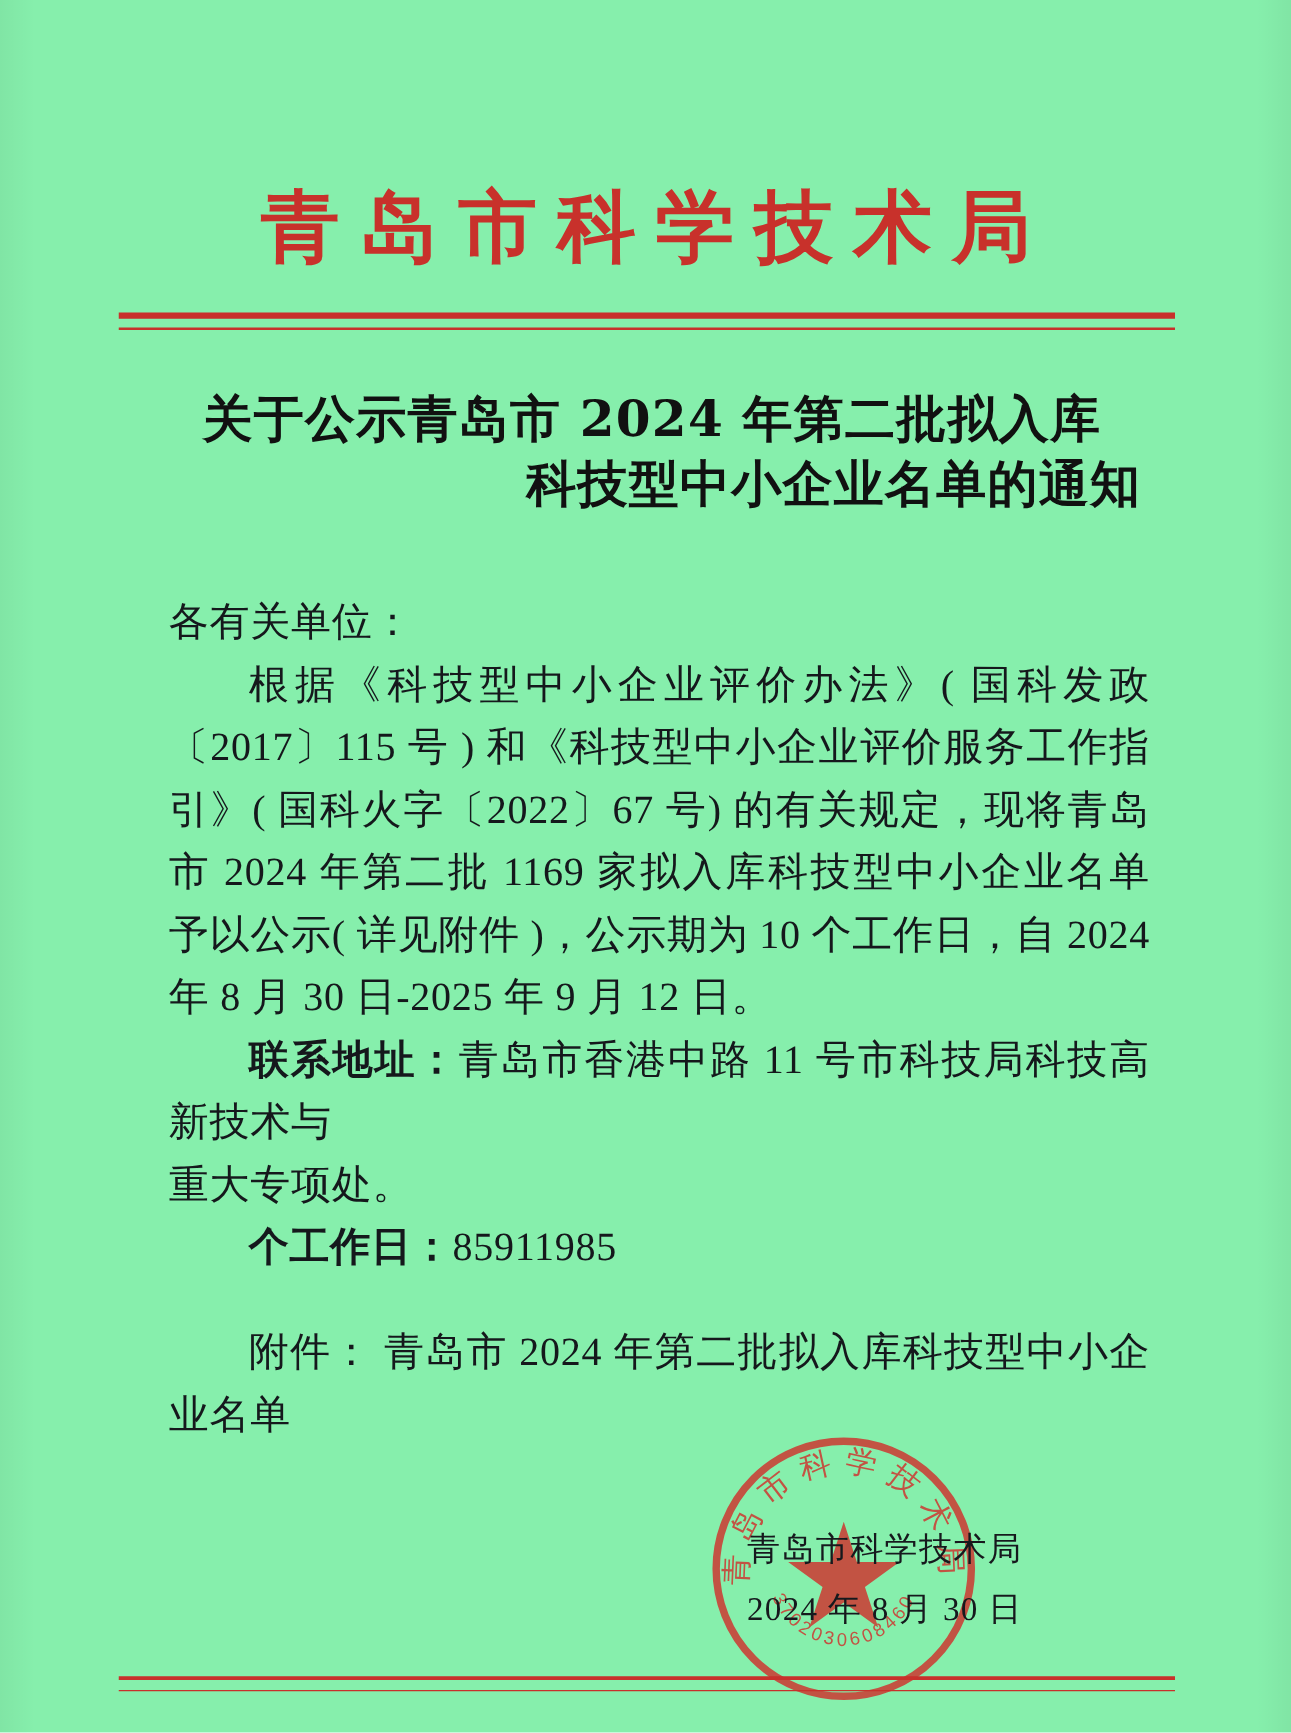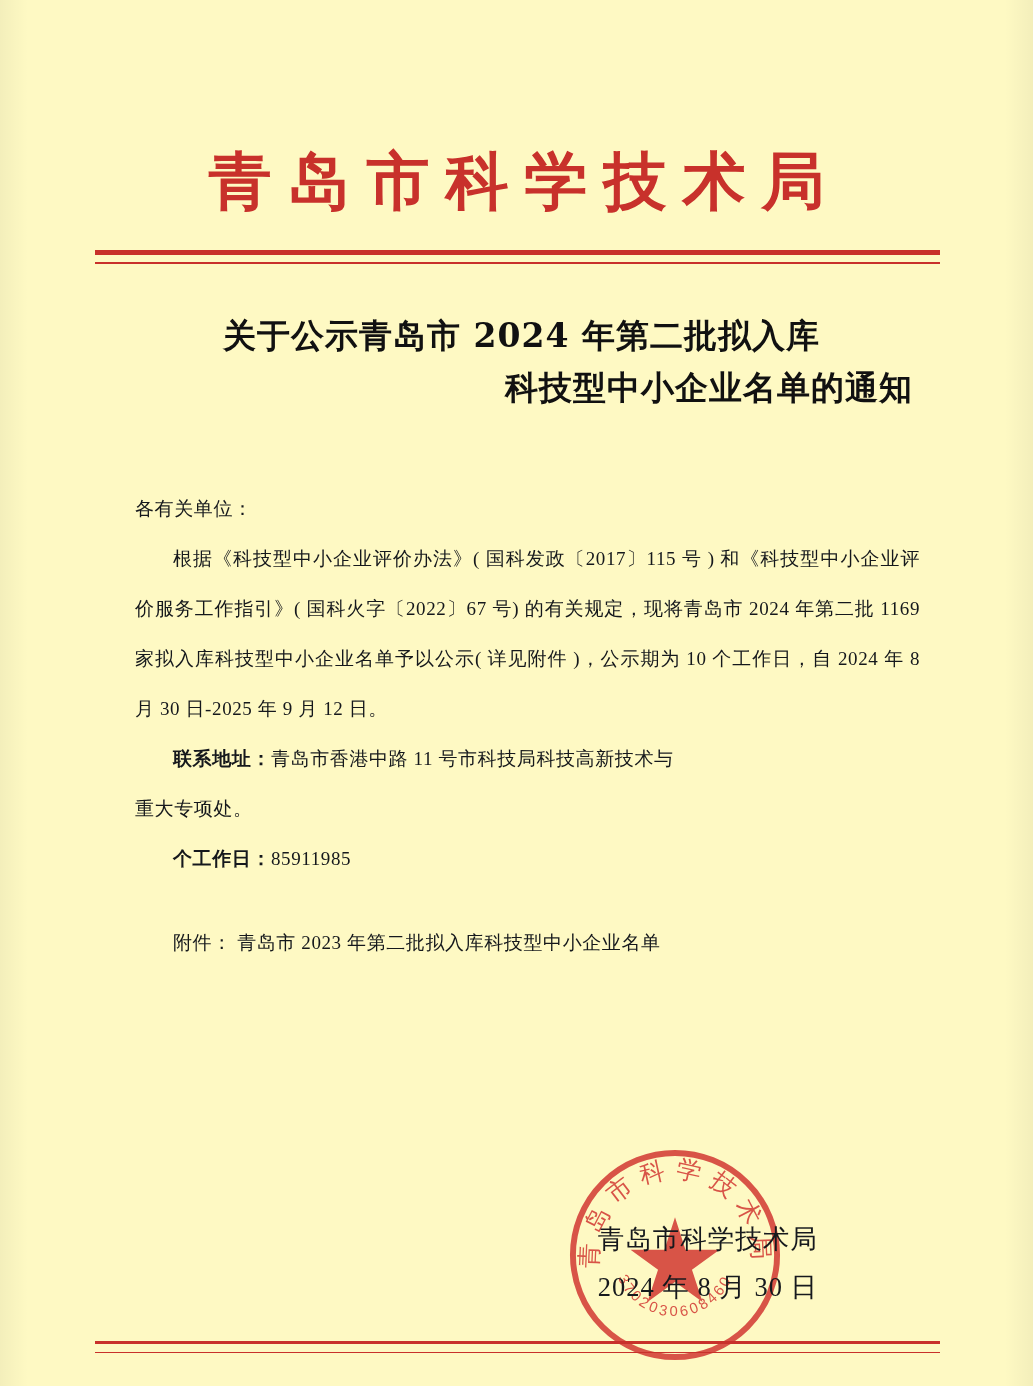--- a/index.html
+++ b/index.html
@@ -12,21 +12,21 @@
     height: 1386px;
     position: relative;
     font-family: "Liberation Serif", "DejaVu Serif", serif;
     color: #141414;
     overflow: hidden;
   }
 
   .page {
     position: absolute;
     inset: 0;
-    background: #fef9c3;
+    background: #86efac;
     text-decoration: underline;
   }
 
   
   .letterhead {
     position: absolute;
     top: 150px;
     left: 0;
     right: 0;
     text-align: center;
@@ -61,34 +61,34 @@
 
   
   .doc-title {
     position: absolute;
     top: 310px;
     left: 130px;
     right: 120px;
     text-align: center;
     font-family: "DejaVu Serif", "Liberation Serif", serif;
     font-weight: bold;
-    font-size: 33px;
+    font-size: 40px;
     line-height: 52px;
     letter-spacing: 1px;
     color: #111;
   }
   .doc-title .line2 { display: block; text-align: right; }
 
   
   .body {
     position: absolute;
-    top: 484px;
+    top: 472px;
     left: 135px;
     width: 785px;
-    font-size: 19px;
+    font-size: 32px;
     line-height: 50px;
     letter-spacing: 0.6px;
     color: #15181c;
     text-align: justify;
   }
   .salutation {
     margin: 0 0 0 0;
   }
   .para {
     margin: 0;
@@ -190,21 +190,21 @@
       <span class="lbl">联系地址：</span><span>青岛市香港中路 11 号市科技局科技高新技术与</span>
     </p>
     <p class="contact-cont">重大专项处。</p>
 
     <p class="contact-line">
       <span class="lbl">个工作日：</span><span>85911985</span>
     </p>
 
     <div class="spacer-md"></div>
 
-    <p class="attach">附件： 青岛市 2023 年第二批拟入库科技型中小企业名单</p>
+    <p class="attach">附件： 青岛市 2024 年第二批拟入库科技型中小企业名单</p>
   </div>
 
   <div class="seal">
     <svg viewBox="0 0 220 220" width="218" height="218" aria-hidden="true">
       <circle cx="110" cy="110" r="103" fill="none" stroke="#d0312d" stroke-width="6"></circle>
       <path id="sealTop" d="M110,110 m-78,0 a78,78 0 1,1 156,0" fill="none"></path>
       <path id="sealBottom" d="M110,110 m-62,0 a62,62 0 1,0 124,0" fill="none"></path>
       <text fill="#d0312d" font-size="25" font-family="'DejaVu Serif','Liberation Serif',serif" letter-spacing="9">
         <textPath href="#sealTop" startOffset="50%" text-anchor="middle">青岛市科学技术局</textPath>
       </text>

